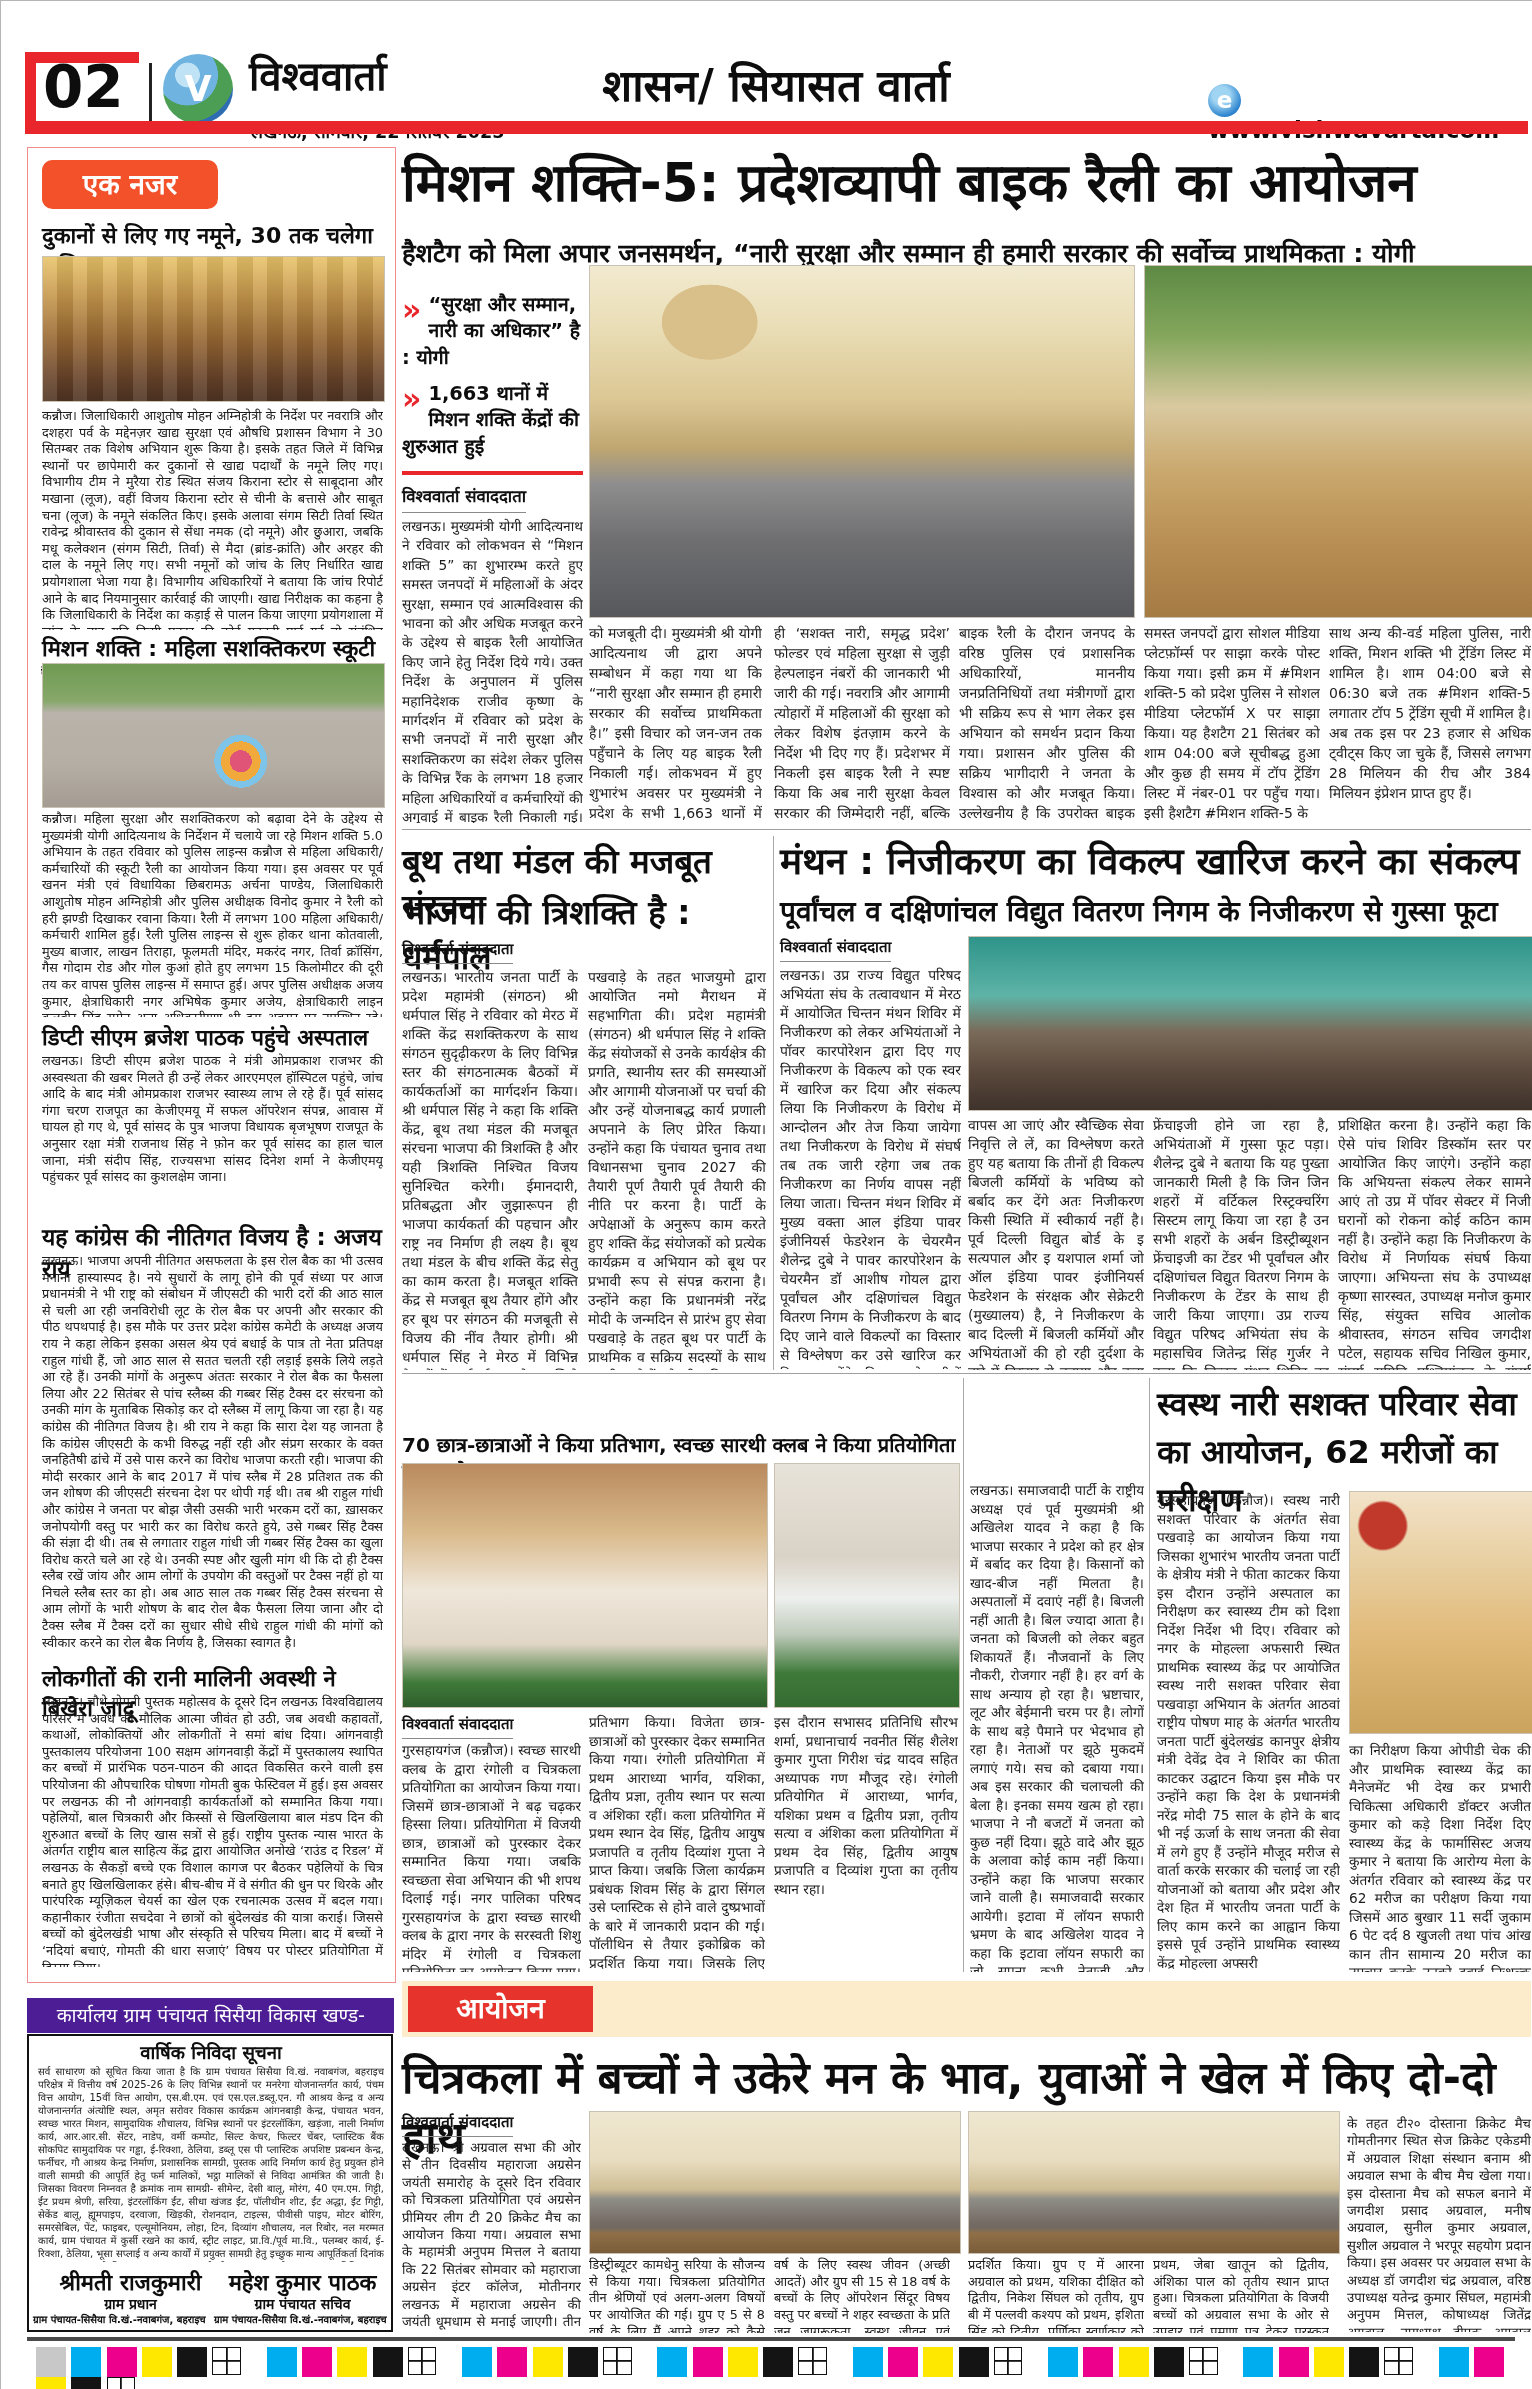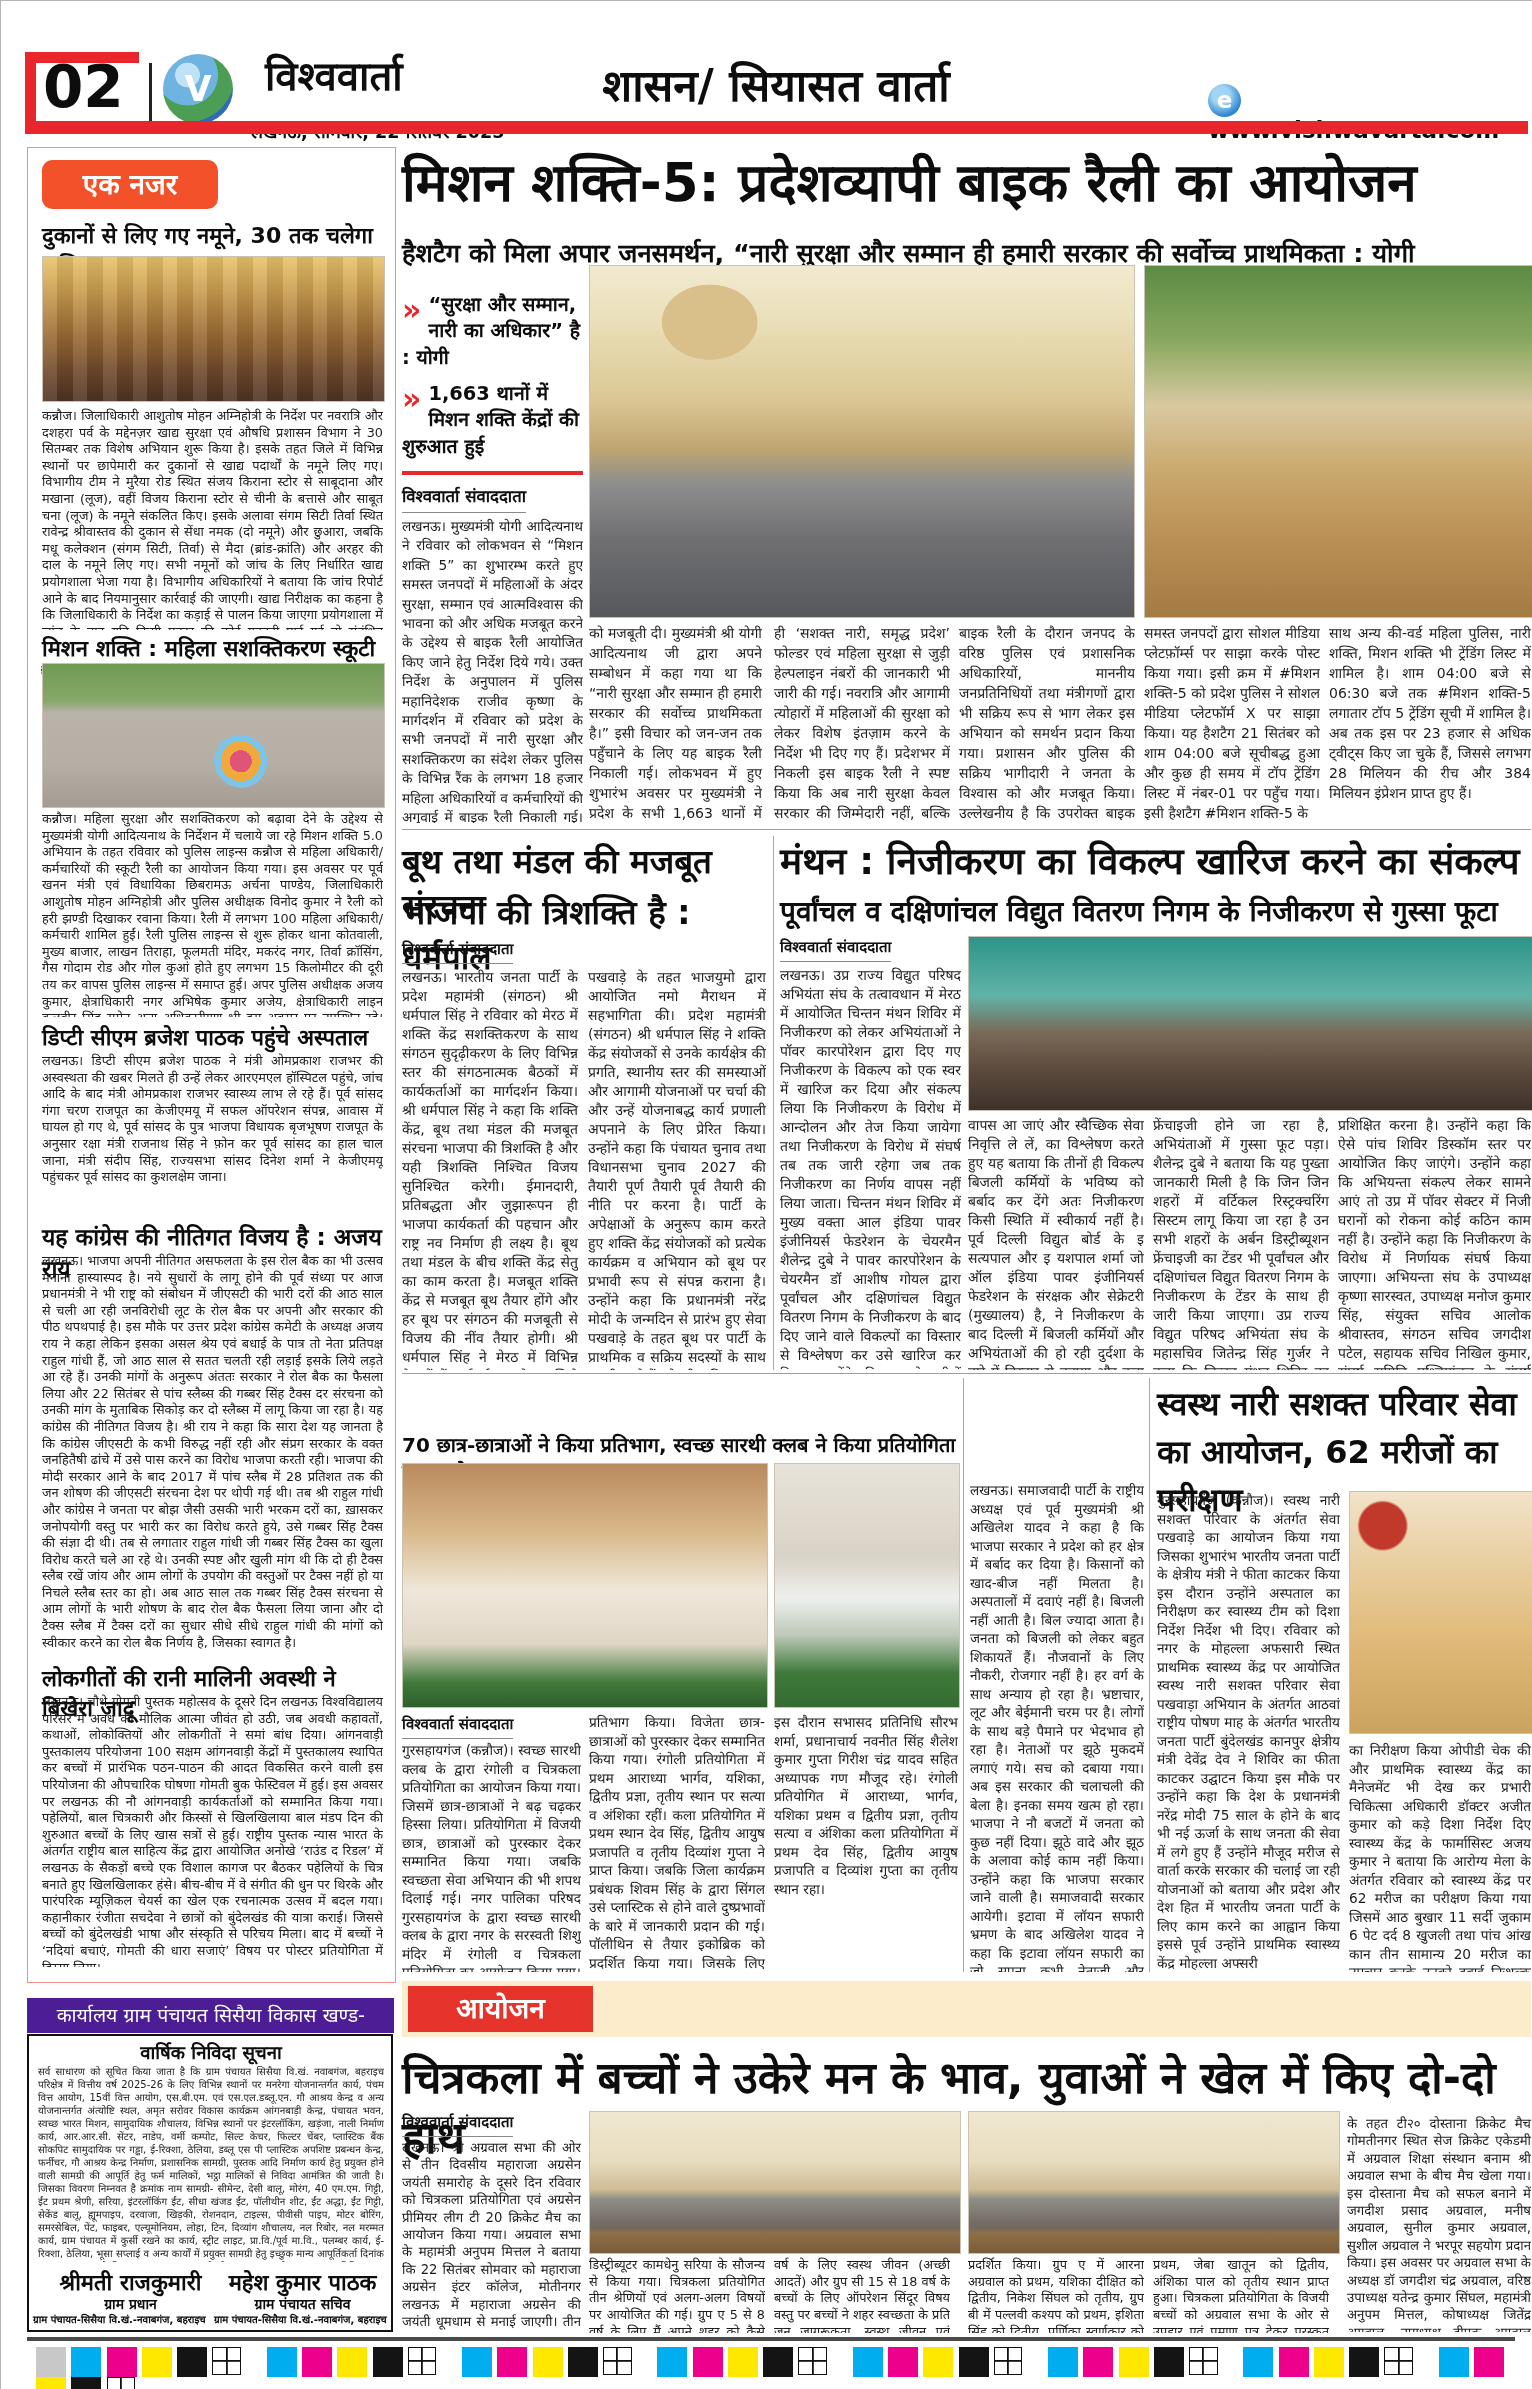--- a/index.html
+++ b/index.html
@@ -54,21 +54,21 @@
 </head>
 <body>
 
 <div id="page">
 
   <div class="abs red" style="left:24px;top:51px;width:114px;height:11.4px;"></div>
   <div class="abs red" style="left:24px;top:51px;width:11.4px;height:74px;"></div>
   <div class="abs hl" style="left:42px;top:49px;width:97px;height:74px;font-size:58px;line-height:74px;">02</div>
   <div class="abs" style="left:148px;top:62px;width:2.6px;height:60px;background:#222;"></div>
   <div class="abs logo-globe" style="left:162px;top:53px;">V</div>
-  <div class="abs hl" style="left:248px;top:46px;width:335px;height:46px;font-size:40px;margin-left:16px;">विश्ववार्ता</div>
+  <div class="abs hl" style="left:248px;top:46px;width:335px;height:46px;font-size:40px;">विश्ववार्ता</div>
   <div class="abs hl" style="left:250px;top:95px;width:352px;height:25px;font-size:17.6px;margin-top:23px;">लखनऊ,  सोमवार, 22 सितंबर 2025</div>
   <div class="abs hl center" style="left:493px;top:53px;width:564px;height:58px;font-size:44px;">शासन/ सियासत वार्ता</div>
   <div class="abs" style="left:1207px;top:83px;width:317px;height:39px;">
     <span class="web-ic">e</span>
     <span class="hl" style="font-size:23px;vertical-align:8.8px;">www.vishwavarta.com</span>
   </div>
   <div class="abs red" style="left:24px;top:120px;width:1503px;height:13.2px;"></div>
 
   <div class="abs" style="left:26.4px;top:146px;width:367px;height:1834px;border:1.8px solid #ef8e8e;"></div>
   <div class="abs center" style="left:41px;top:159px;width:176px;height:49px;background:#f2512a;border-radius:10.6px;color:#fff;font-weight:bold;font-size:28px;line-height:49px;">एक नजर</div>

